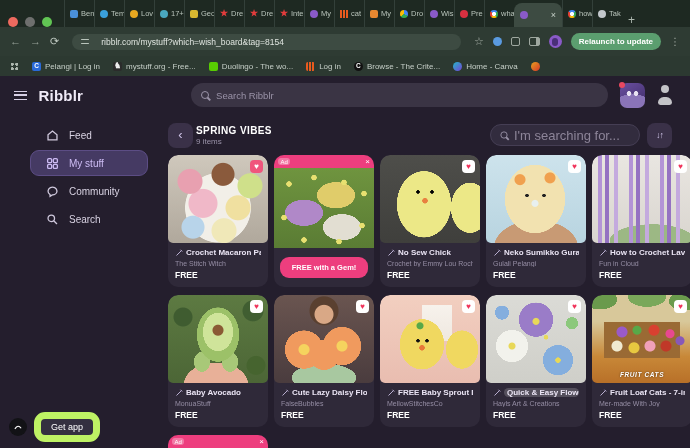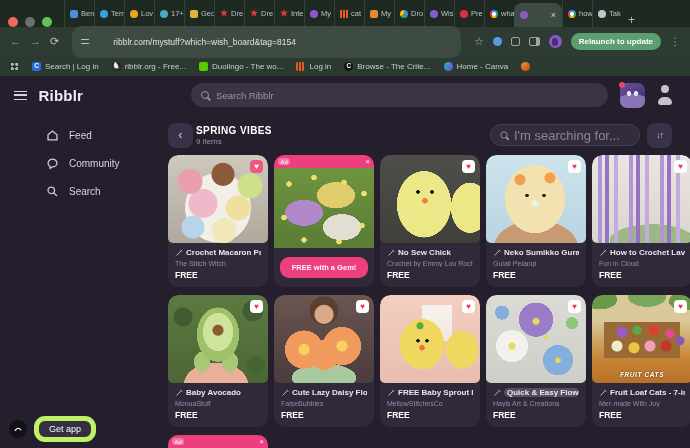--- a/index.html
+++ b/index.html
@@ -30,22 +30,22 @@
   .fav-bars{background:repeating-linear-gradient(90deg,#e85a1e 0 1.5px,transparent 1.5px 3px);border-radius:0;width:7px;}
   .fav-orangesq{background:#e88830;border-radius:2px;}
   .fav-drive{background:conic-gradient(#4285f4 0 33%,#34a853 0 66%,#fbbc05 0);}
   .fav-redc{background:#d83040;}
   .fav-google{background:radial-gradient(circle,#fff 0 2px,transparent 2.2px),conic-gradient(from -45deg,#4285f4 0 25%,#34a853 0 50%,#fbbc05 0 75%,#ea4335 0);}
   .fav-apple{background:#c3c8cc;}
 
   .toolbar{height:29px;background:#2e3b33;display:flex;align-items:center;padding:0 10px;gap:9px;}
   .navic{color:#97a199;font-size:11px;line-height:1;}
   .navic.reload{color:#c2ccc4;}
-  .urlpill{flex:1;height:32px;background:#3d4b42;border-radius:10px;display:flex;align-items:center;
-    gap:24px;padding:0 9px;margin:0 4px;}
+  .urlpill{flex:1;height:16px;background:#3d4b42;border-radius:10px;display:flex;align-items:center;
+    gap:12px;padding:0 9px;margin:0 4px;}
   .site-ic{width:8px;height:7px;position:relative;}
   .site-ic::before,.site-ic::after{content:"";position:absolute;left:0;width:8px;height:1.4px;background:#b9c4bb;border-radius:1px;}
   .site-ic::before{top:1px;} .site-ic::after{bottom:1px;}
   .url{font-size:8.5px;color:#dfe4df;white-space:nowrap;}
   .tool-star{color:#9fa8a0;font-size:11px;}
   .ext-blue{width:9px;height:9px;border-radius:50%;background:#5a9ae0;}
   .puzzle{width:9px;height:9px;border:1.4px solid #9fa8a0;border-radius:2px;}
   .panel-ic{width:11px;height:9px;border:1.2px solid #9fa8a0;border-radius:2px;position:relative;}
   .panel-ic::after{content:"";position:absolute;right:0;top:0;bottom:0;width:3px;background:#9fa8a0;}
   .avatar{width:13px;height:13px;border-radius:50%;background:#8a5ac8;position:relative;overflow:hidden;}
@@ -237,21 +237,21 @@
     linear-gradient(#9a6a34,#9a6a34) 50% 52%/76px 36px no-repeat,
     radial-gradient(17px 10px at 8% 5%,#6a9a4c 0 100%,transparent 101%),
     radial-gradient(19px 10px at 55% 2%,#7aa85a 0 100%,transparent 101%),
     radial-gradient(15px 9px at 92% 7%,#6a9a4c 0 100%,transparent 101%),
     linear-gradient(#d8c89a 0 30%,#c88838 70%,#b87028);}
   .caption{position:absolute;bottom:5px;left:0;right:0;text-align:center;font-size:6.5px;font-weight:bold;
     font-style:italic;color:#fff;letter-spacing:.6px;text-shadow:0 0 2px rgba(0,0,0,.6);}
 
   .getapp{position:absolute;left:9px;bottom:6px;display:flex;align-items:center;gap:7px;z-index:5;}
   .ga-circle{width:18px;height:18px;border-radius:50%;background:#121216;display:flex;align-items:center;justify-content:center;}
-  .ga-pill{background:#343040;border:5px solid #bef264;border-radius:11px;padding:3px 10px;font-size:9px;color:#fff;}
+  .ga-pill{background:#343040;border:7px solid #bef264;border-radius:11px;padding:3px 10px;font-size:9px;color:#fff;}
 </style>
 </head>
 <body>
 
 <div class="tabbar">
   <div class="lights">
     <span class="light red"></span>
     <span class="light grey"></span>
     <span class="light green"></span>
   </div>
@@ -344,25 +344,25 @@
   <span class="panel-ic"></span>
   <span class="avatar"></span>
   <span class="relaunch">Relaunch to update</span>
   <span class="kebab">⋮</span>
 </div>
 
 <div class="bookmarks">
   <span class="appsgrid"></span>
   <div class="bm">
       <span class="bfav bfav-clever">C</span>
-      <span>Search | Log in</span>
+      <span>Pelangi | Log in</span>
     </div>
   <div class="bm">
       <span class="bfav bfav-lichess">♞</span>
-      <span>ribblr.org - Free...</span>
+      <span>mystuff.org - Free...</span>
     </div>
   <div class="bm">
       <span class="bfav bfav-duo"></span>
       <span>Duolingo - The wo...</span>
     </div>
   <div class="bm">
       <span class="bfav bfav-bars"></span>
       <span>Log in</span>
     </div>
   <div class="bm">
@@ -392,20 +392,29 @@
     </div>
   </div>
 
   <div class="app-body">
     <div class="sidebar">
       <div class="side-item">
         <svg width="13" height="13" viewBox="0 0 16 16" fill="none" stroke-width="1.6">
             <path d="M2.5 7 L8 2.5 L13.5 7 V13.5 H2.5 Z"></path>
           </svg>
         <span>Feed</span>
+      </div>
+      <div class="side-item active">
+        <svg width="13" height="13" viewBox="0 0 16 16" fill="none" stroke-width="1.6">
+            <rect x="2" y="2" width="5" height="5" rx="1.5"></rect>
+            <rect x="9" y="2" width="5" height="5" rx="1.5"></rect>
+            <rect x="2" y="9" width="5" height="5" rx="1.5"></rect>
+            <rect x="9" y="9" width="5" height="5" rx="1.5"></rect>
+          </svg>
+        <span>My stuff</span>
       </div>
       <div class="side-item">
         <svg width="13" height="13" viewBox="0 0 16 16" fill="none" stroke-width="1.6">
             <path d="M13.5 7.5 A5.5 5 0 1 0 5 11.8 L5 14 L7.8 12.2 A5.5 5 0 0 0 13.5 7.5 Z"></path>
           </svg>
         <span>Community</span>
       </div>
       <div class="side-item">
         <svg width="13" height="13" viewBox="0 0 16 16" fill="none" stroke-width="1.6">
             <circle cx="6.5" cy="6.5" r="4"></circle>

